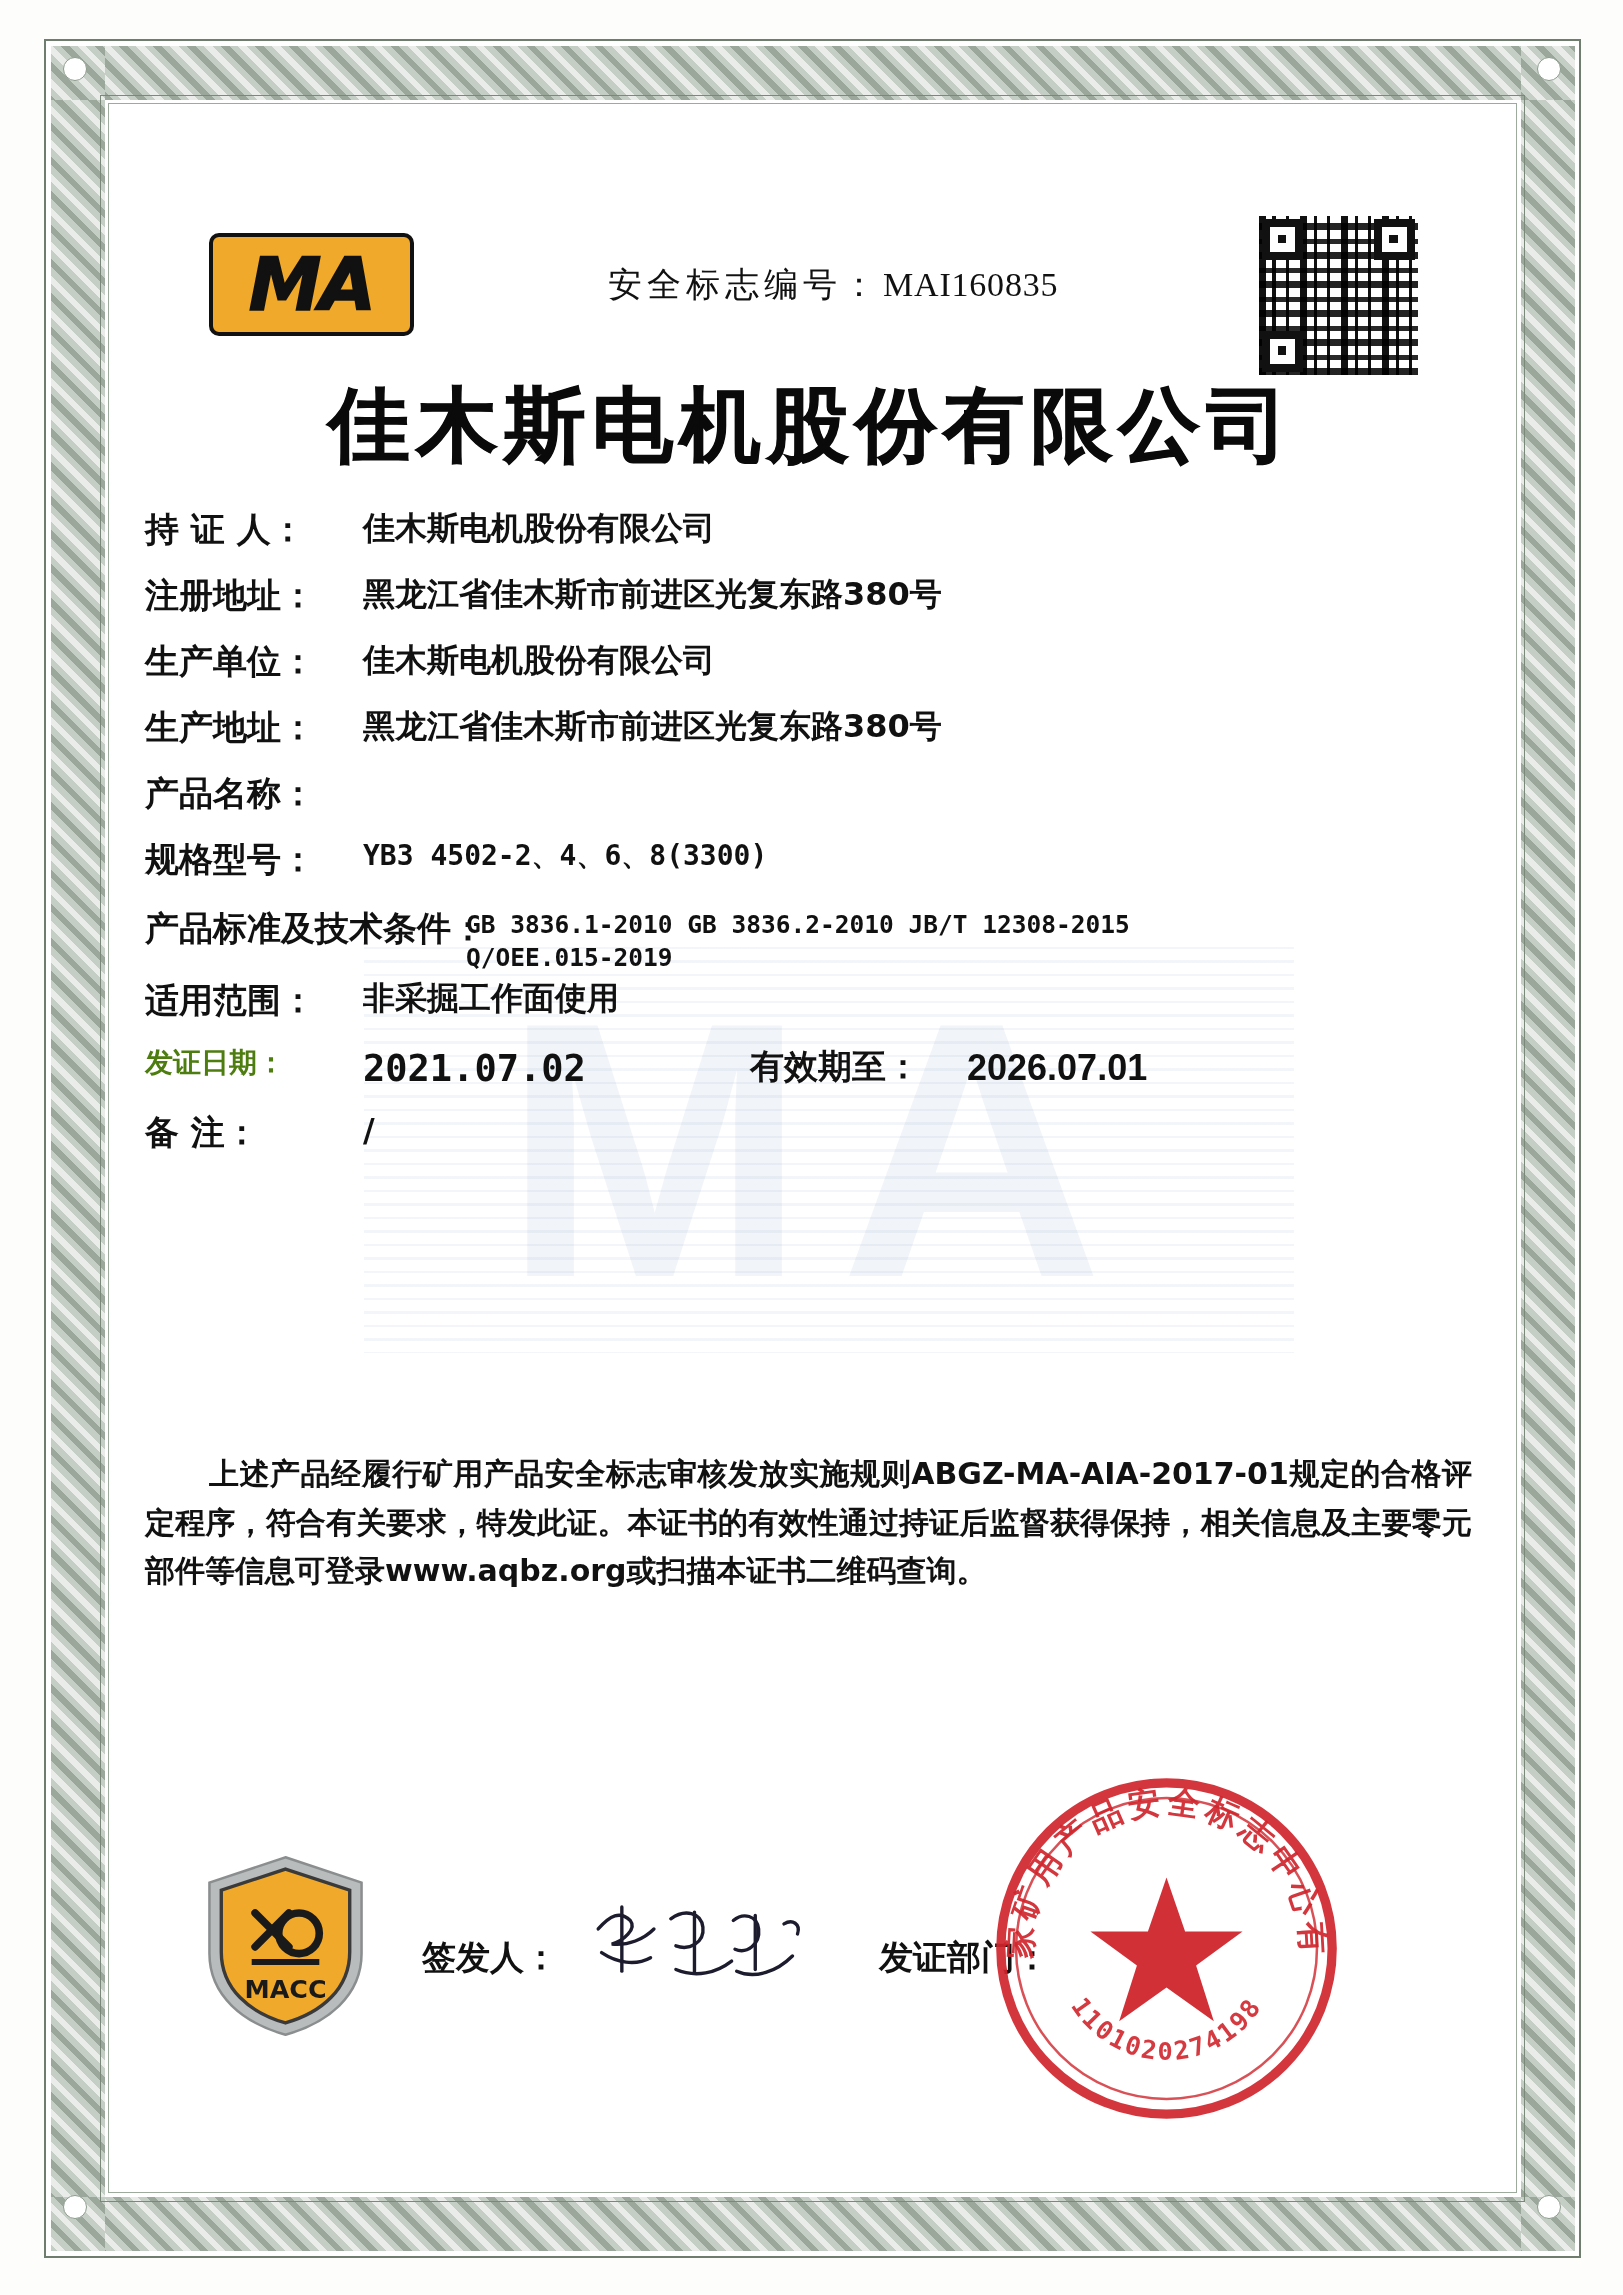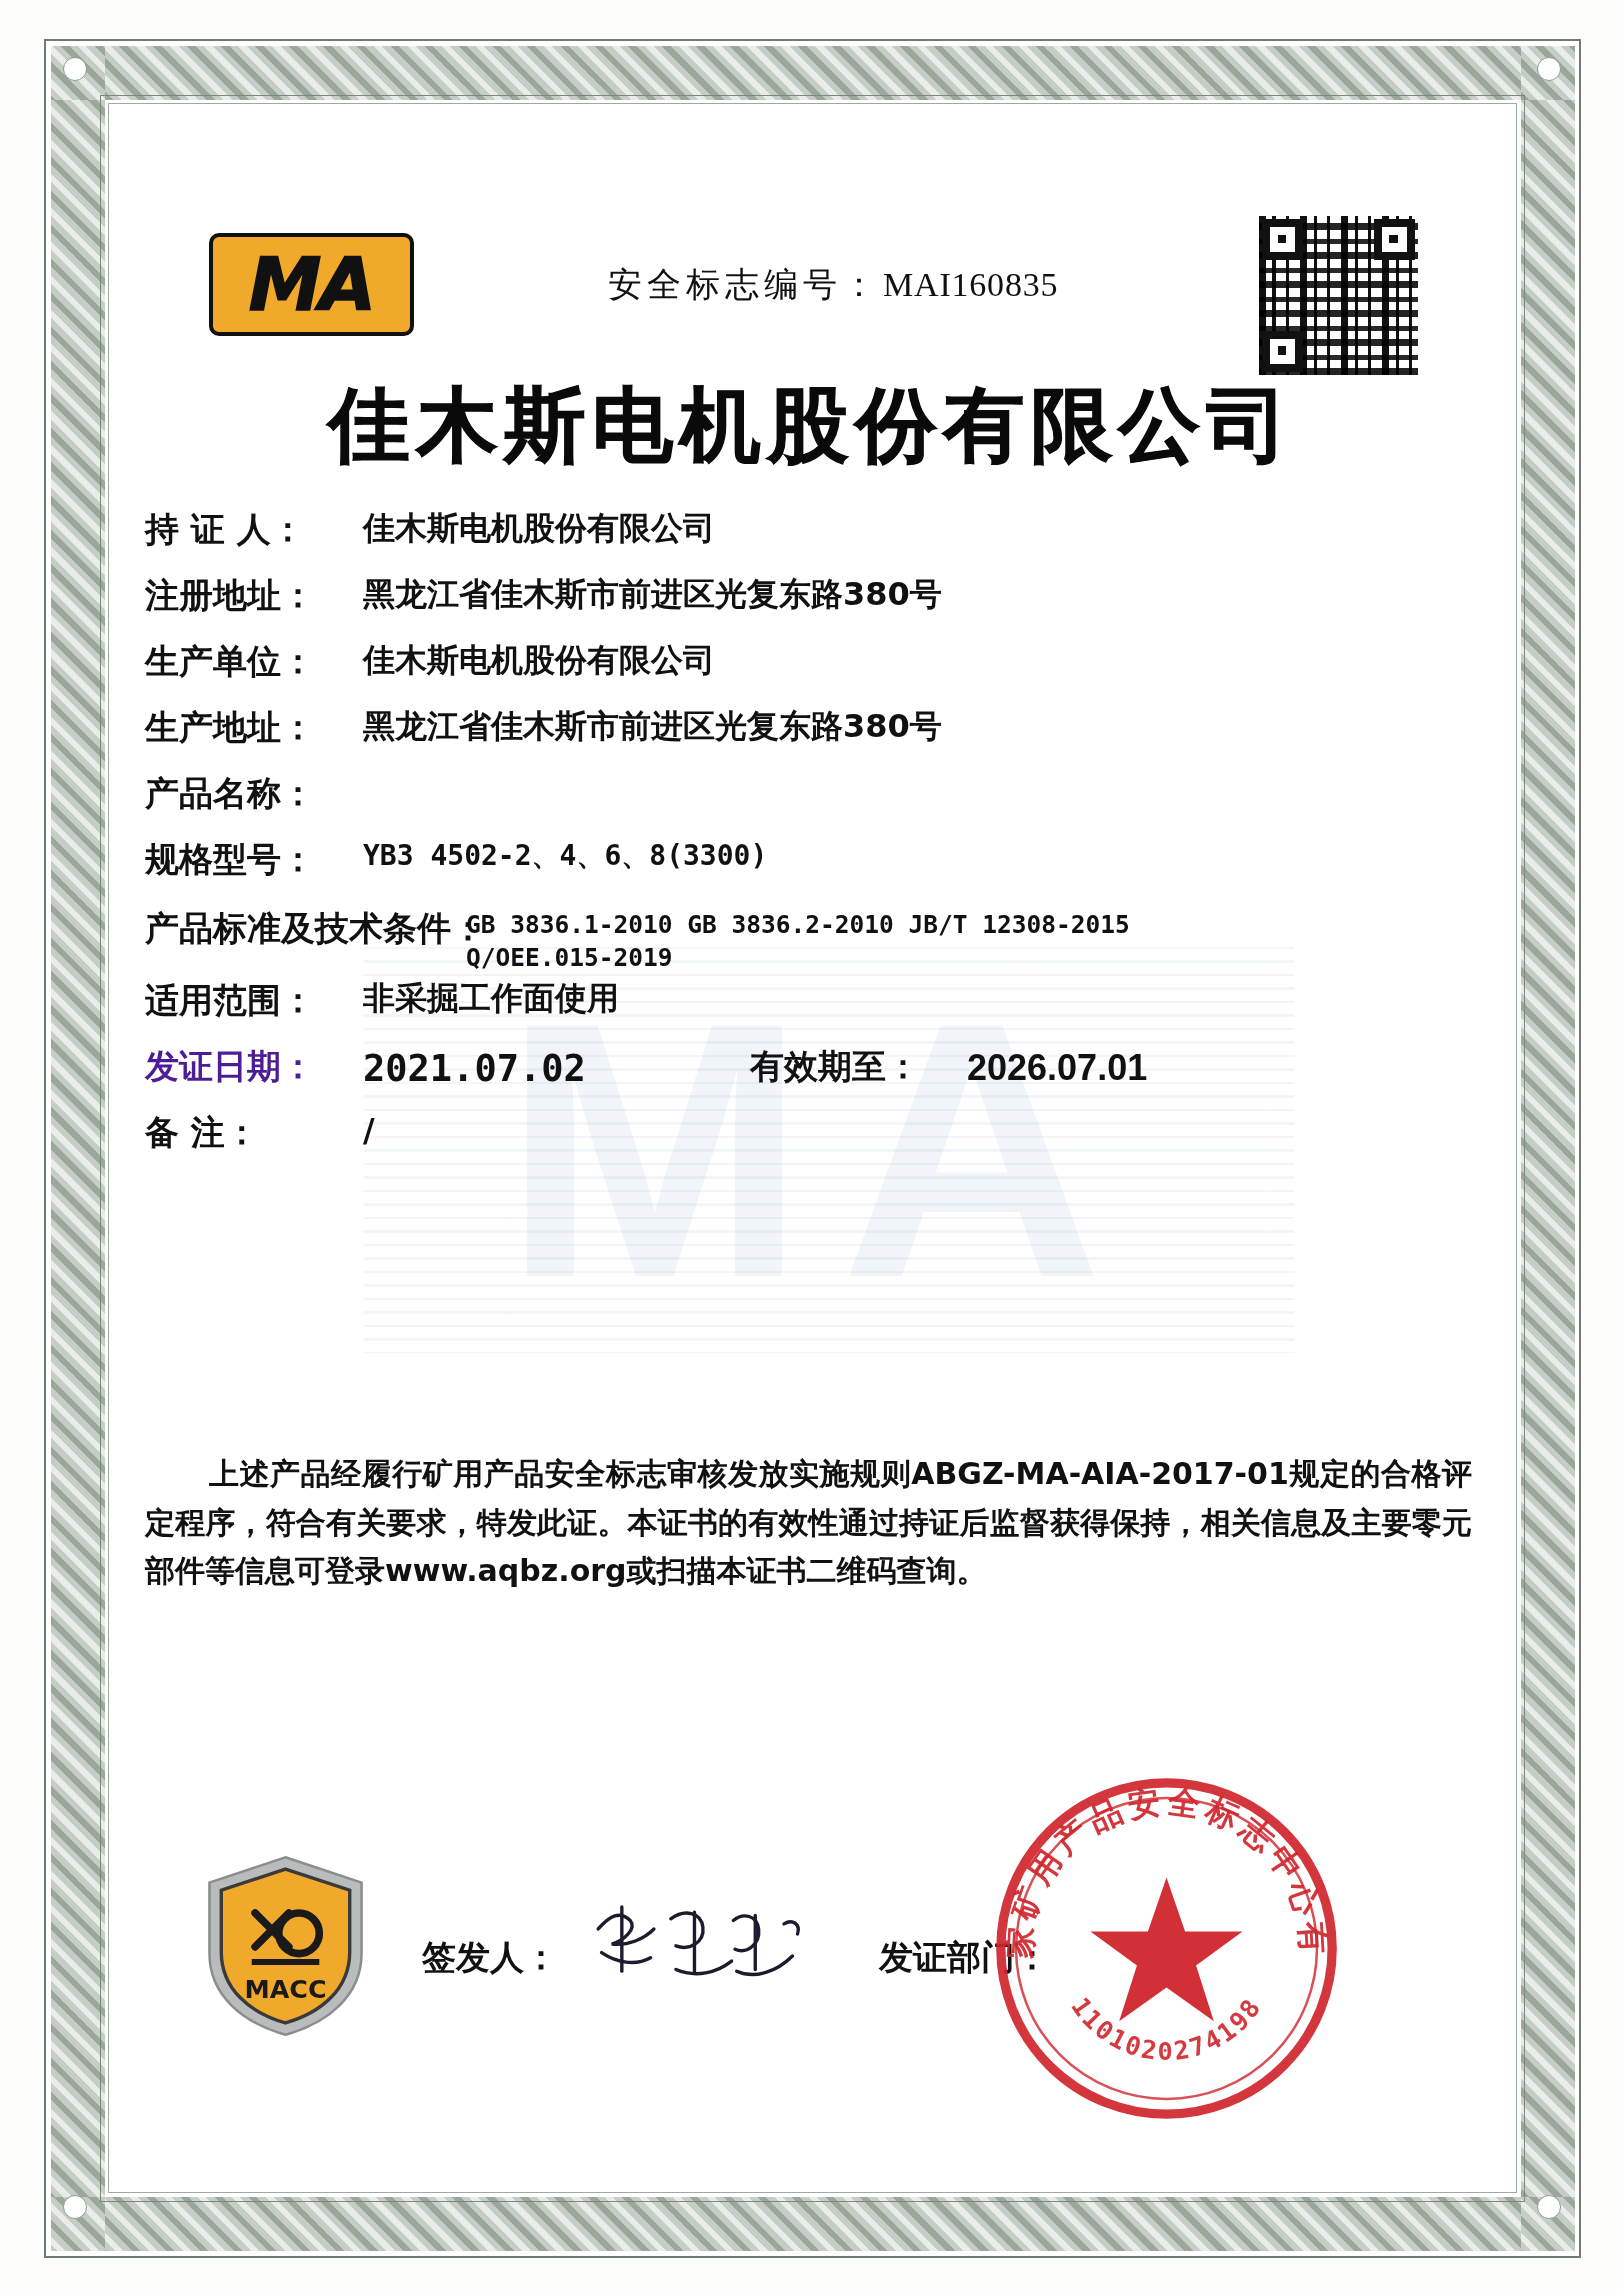--- a/index.html
+++ b/index.html
@@ -255,22 +255,22 @@
     position: relative;
     display: flex;
     align-items: flex-start;
     min-height: 66px;
   }
   .row-date .key {
     width: 218px;
     flex: 0 0 218px;
     font-family: "DejaVu Sans", "Liberation Sans", sans-serif;
     font-weight: bold;
-    font-size: 34px;
-    color: #4c1d95;
+    font-size: 28px;
+    color: #4d7c0f;
     white-space: nowrap;
   }
   .row-date .val {
     font-family: "DejaVu Sans Mono", "Liberation Mono", monospace;
     font-weight: bold;
     font-size: 37px;
     color: #111;
     width: 355px;
     flex: 0 0 355px;
     padding-top: 3.4px;

